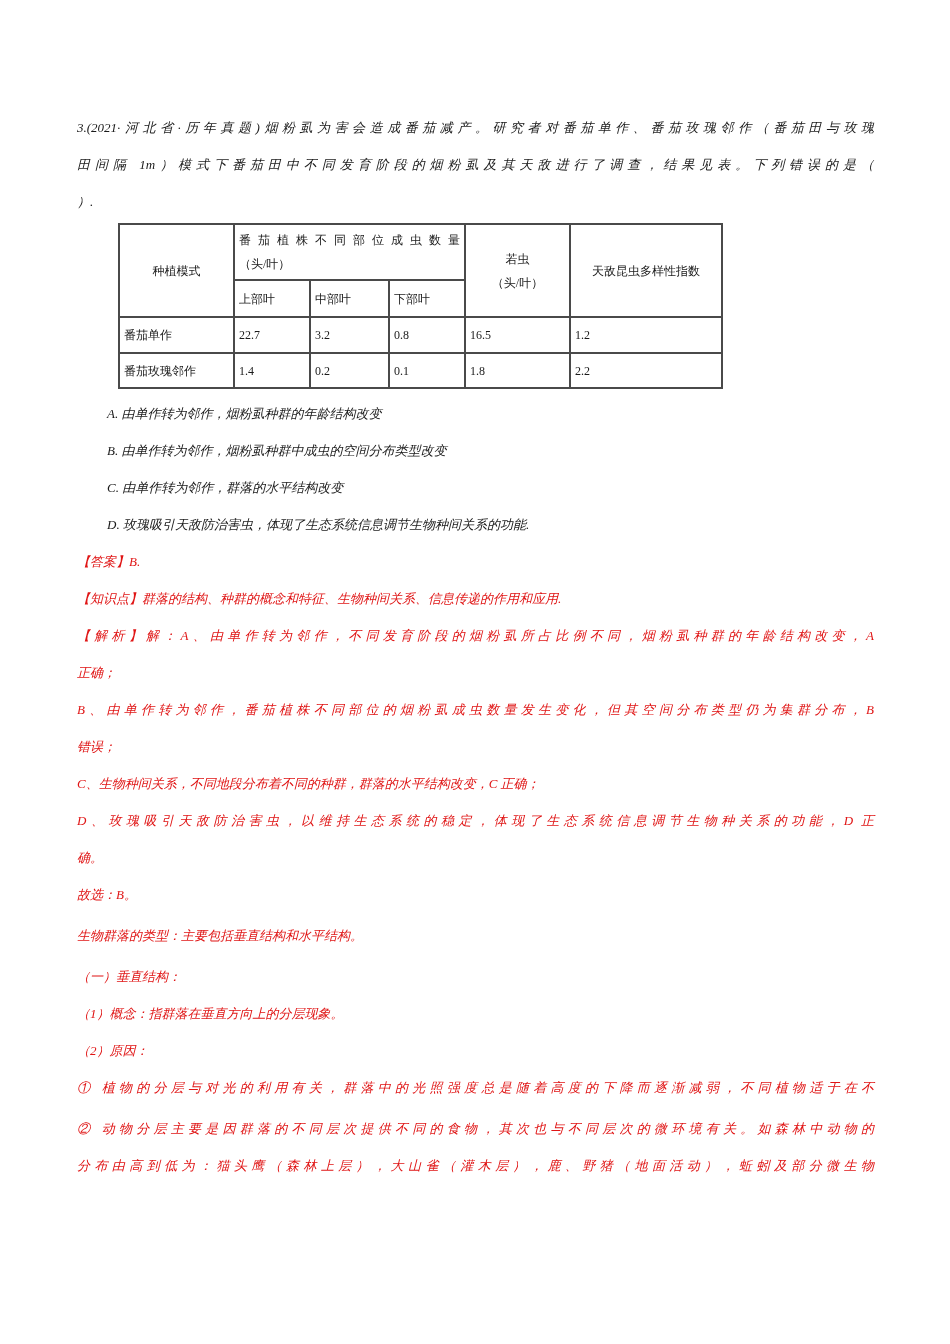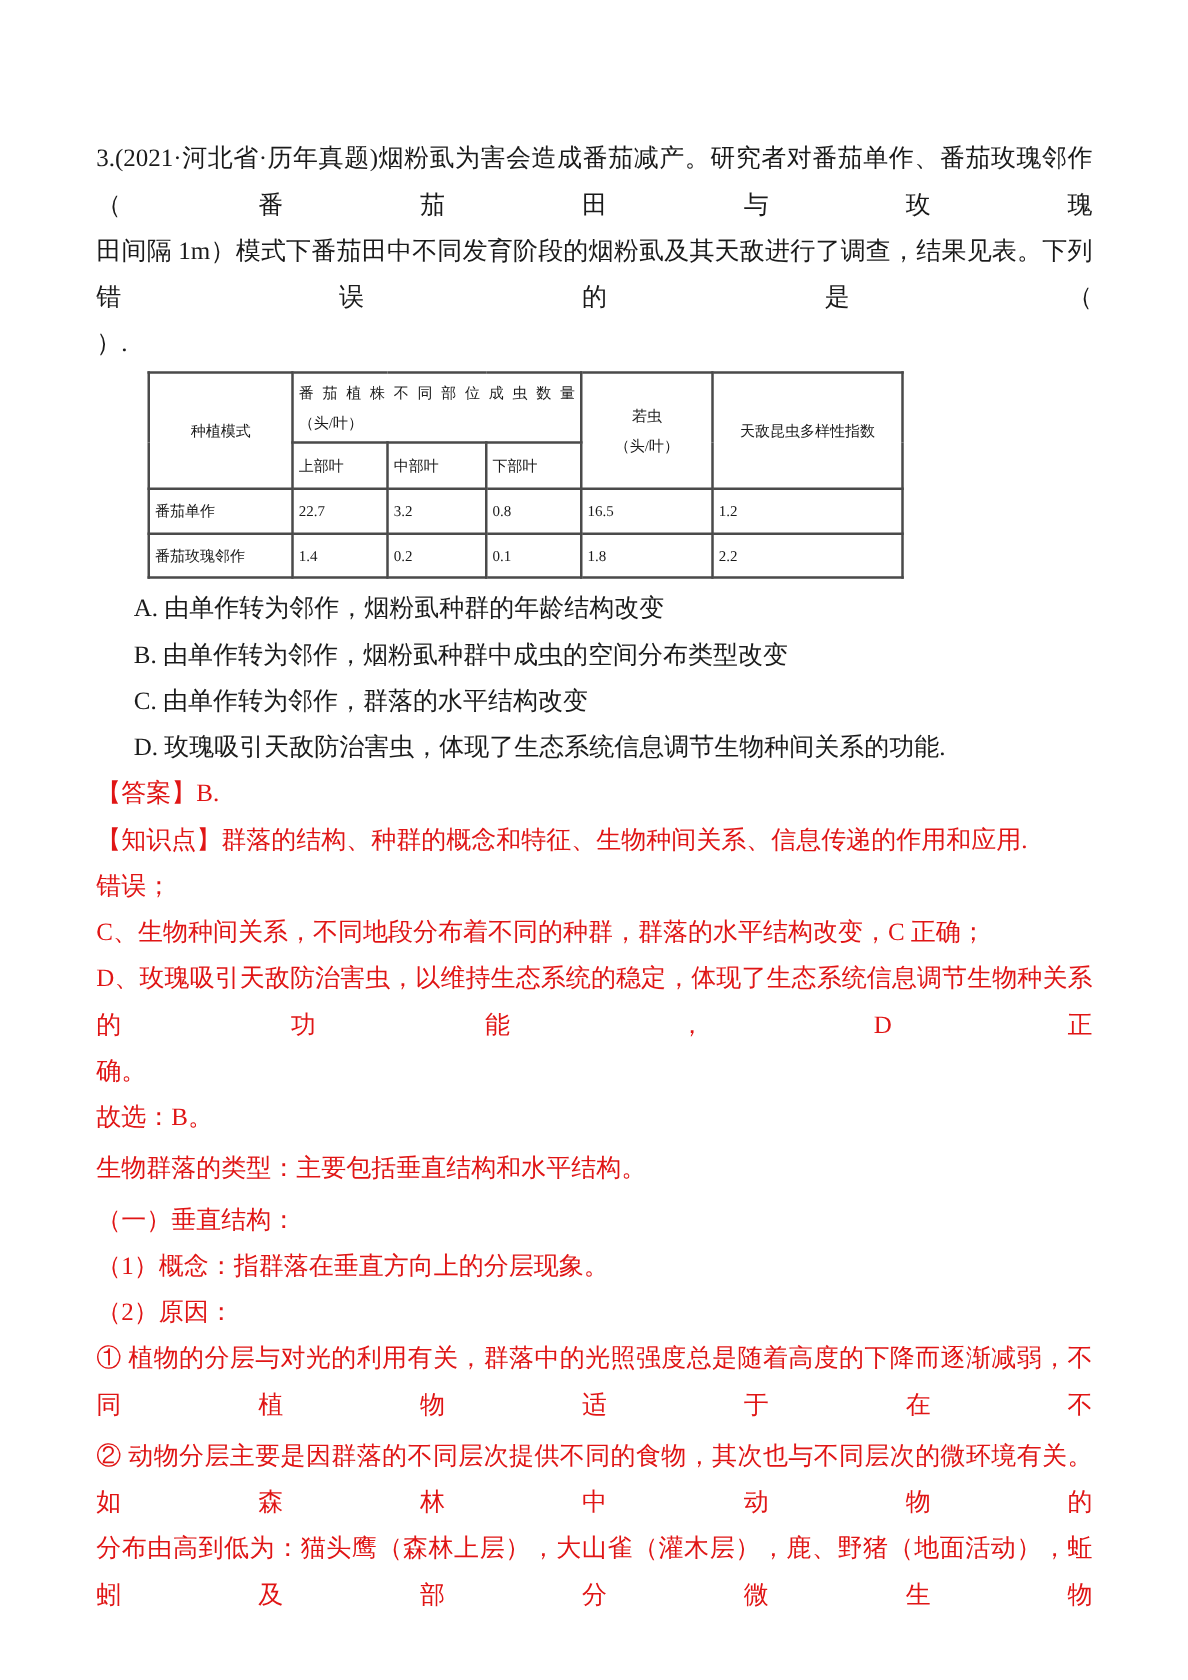--- a/index.html
+++ b/index.html
@@ -7,24 +7,25 @@
     position: relative;
     width: 950px;
     height: 1344px;
     background: var(--page-bg, #ffffff);
     overflow: hidden;
     font-family: "Liberation Serif", "DejaVu Serif", serif;
     color: var(--body-text, #1a1a1a);
   }
   .content { padding: 109px 76px 0 77px; }
   .para {
-    font-size: 20px;
+    font-size: 13px;
     line-height: 37px;
     margin: 0;
     text-align: justify;
+    font-style: italic;
   }
   .line { text-align: justify; }
   .jl { text-align-last: justify; }
   .red { color: var(--red-text, #e01515); }
   .option { padding-left: 30px; }
   .mb4 { margin-bottom: 4px; }
   .mt4 { margin-top: 4px; }
 
   table.qtable {
     border-collapse: collapse;
@@ -109,20 +110,25 @@
 
     <div class="para option">A. 由单作转为邻作，烟粉虱种群的年龄结构改变</div>
     <div class="para option">B. 由单作转为邻作，烟粉虱种群中成虫的空间分布类型改变</div>
     <div class="para option">C. 由单作转为邻作，群落的水平结构改变</div>
     <div class="para option">D. 玫瑰吸引天敌防治害虫，体现了生态系统信息调节生物种间关系的功能.</div>
 
     <div class="para red">【答案】B.</div>
     <div class="para red">【知识点】群落的结构、种群的概念和特征、生物种间关系、信息传递的作用和应用.</div>
 
     <div class="para red">
+      <div class="line jl">【解析】解：A、由单作转为邻作，不同发育阶段的烟粉虱所占比例不同，烟粉虱种群的年龄结构改变，A</div>
+      <div class="line">正确；</div>
+    </div>
+    <div class="para red">
+      <div class="line jl">B、由单作转为邻作，番茄植株不同部位的烟粉虱成虫数量发生变化，但其空间分布类型仍为集群分布，B</div>
       <div class="line">错误；</div>
     </div>
     <div class="para red">
       <div class="line">C、生物种间关系，不同地段分布着不同的种群，群落的水平结构改变，C 正确；</div>
     </div>
     <div class="para red">
       <div class="line jl">D、玫瑰吸引天敌防治害虫，以维持生态系统的稳定，体现了生态系统信息调节生物种关系的功能，D 正</div>
       <div class="line">确。</div>
     </div>
     <div class="para red mb4">故选：B。</div>

